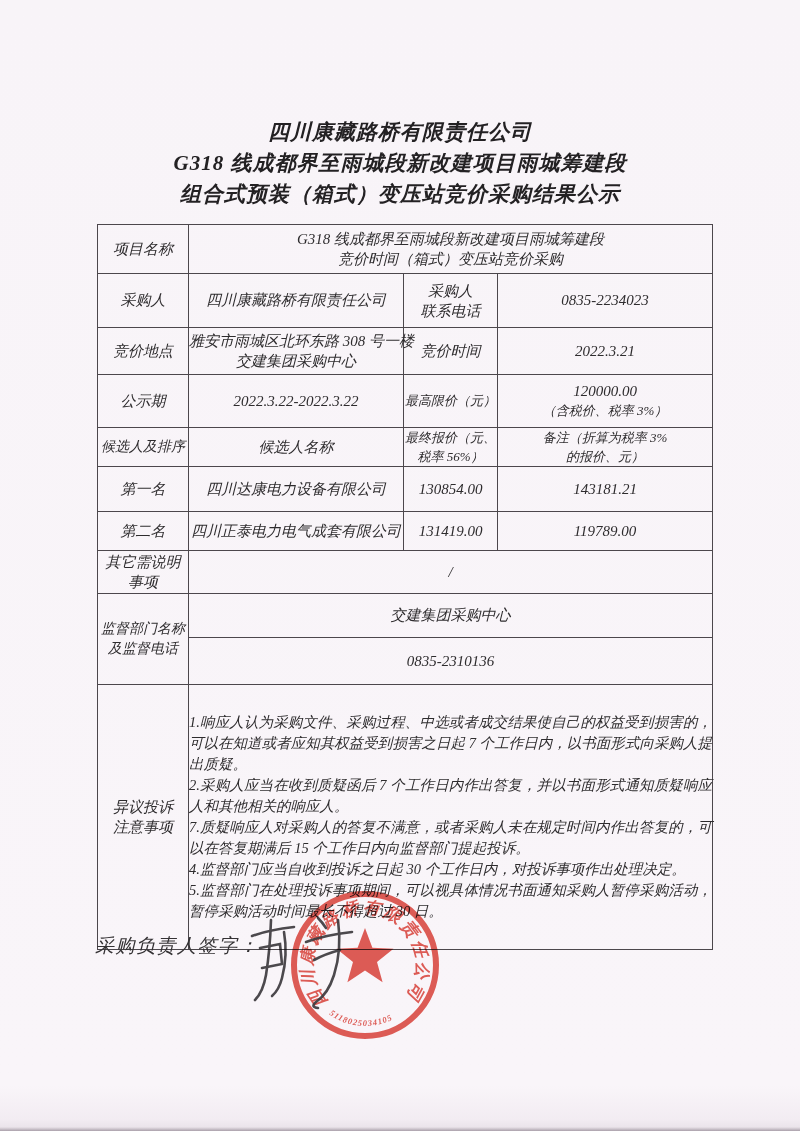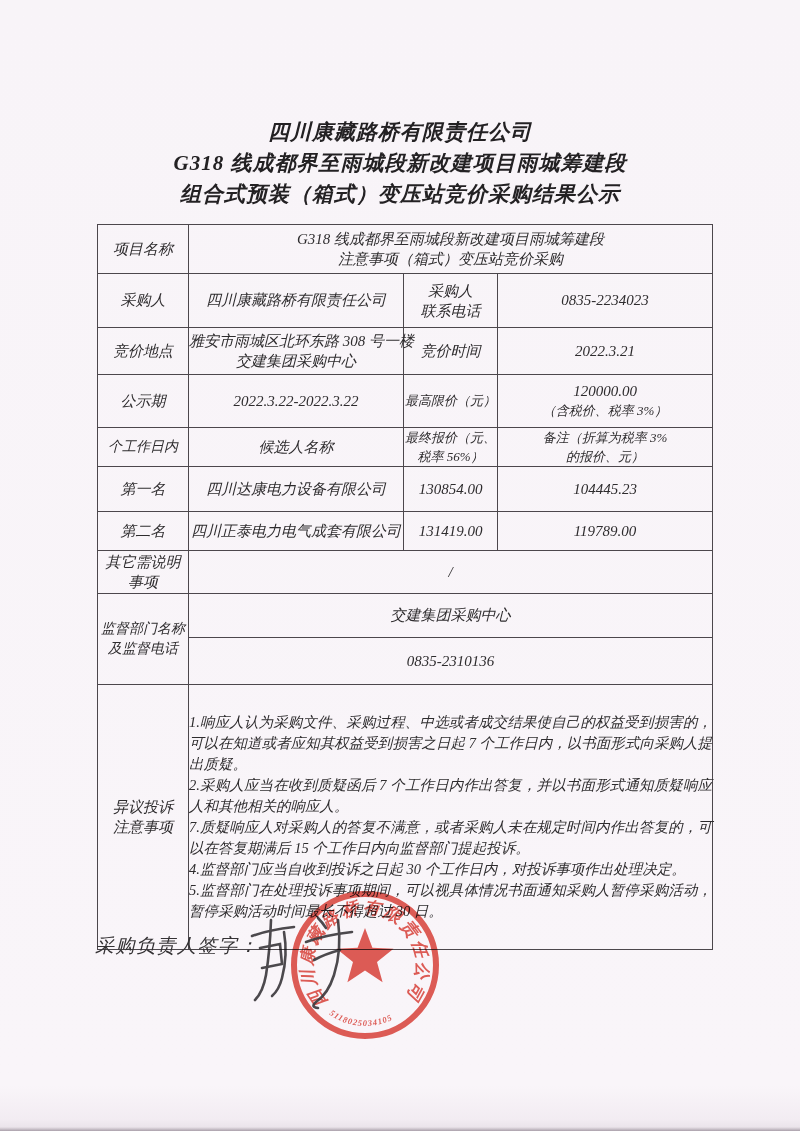--- a/index.html
+++ b/index.html
@@ -79,21 +79,21 @@
         <col style="width:215px">
         <col style="width:94px">
         <col style="width:215px">
     </colgroup>
 
     <tbody>
         <tr style="height:49px">
       <td>项目名称</td>
       <td colspan="3" class="lh20">
         <span class="nw">G318 线成都界至雨城段新改建项目雨城筹建段</span>
-        <span class="nw">注意事项（箱式）变压站竞价采购</span>
+        <span class="nw">竞价时间（箱式）变压站竞价采购</span>
       </td>
     </tr>
 
     <tr style="height:54px">
       <td>采购人</td>
       <td>四川康藏路桥有限责任公司</td>
       <td class="lh20">
         <span class="nw">采购人</span>
         <span class="nw">联系电话</span>
       </td>
@@ -114,37 +114,37 @@
       <td>公示期</td>
       <td>2022.3.22-2022.3.22</td>
       <td class="sm">最高限价（元）</td>
       <td class="c4 lh19">
         <span class="nw">120000.00</span>
         <span class="nw sm">（含税价、税率 3%）</span>
       </td>
     </tr>
 
     <tr style="height:38px">
-      <td class="sm14">个工作日内</td>
+      <td class="sm14">候选人及排序</td>
       <td>候选人名称</td>
       <td class="sm lh19">
         <span class="nw">最终报价（元、</span>
         <span class="nw">税率 56%）</span>
       </td>
       <td class="c4 sm lh19">
         <span class="nw">备注（折算为税率 3%</span>
         <span class="nw">的报价、元）</span>
       </td>
     </tr>
 
     <tr style="height:45px">
       <td>第一名</td>
       <td>四川达康电力设备有限公司</td>
       <td>130854.00</td>
-      <td class="c4">104445.23</td>
+      <td class="c4">143181.21</td>
     </tr>
 
     <tr style="height:39px">
       <td>第二名</td>
       <td>四川正泰电力电气成套有限公司</td>
       <td>131419.00</td>
       <td class="c4">119789.00</td>
     </tr>
 
     <tr style="height:43px">

